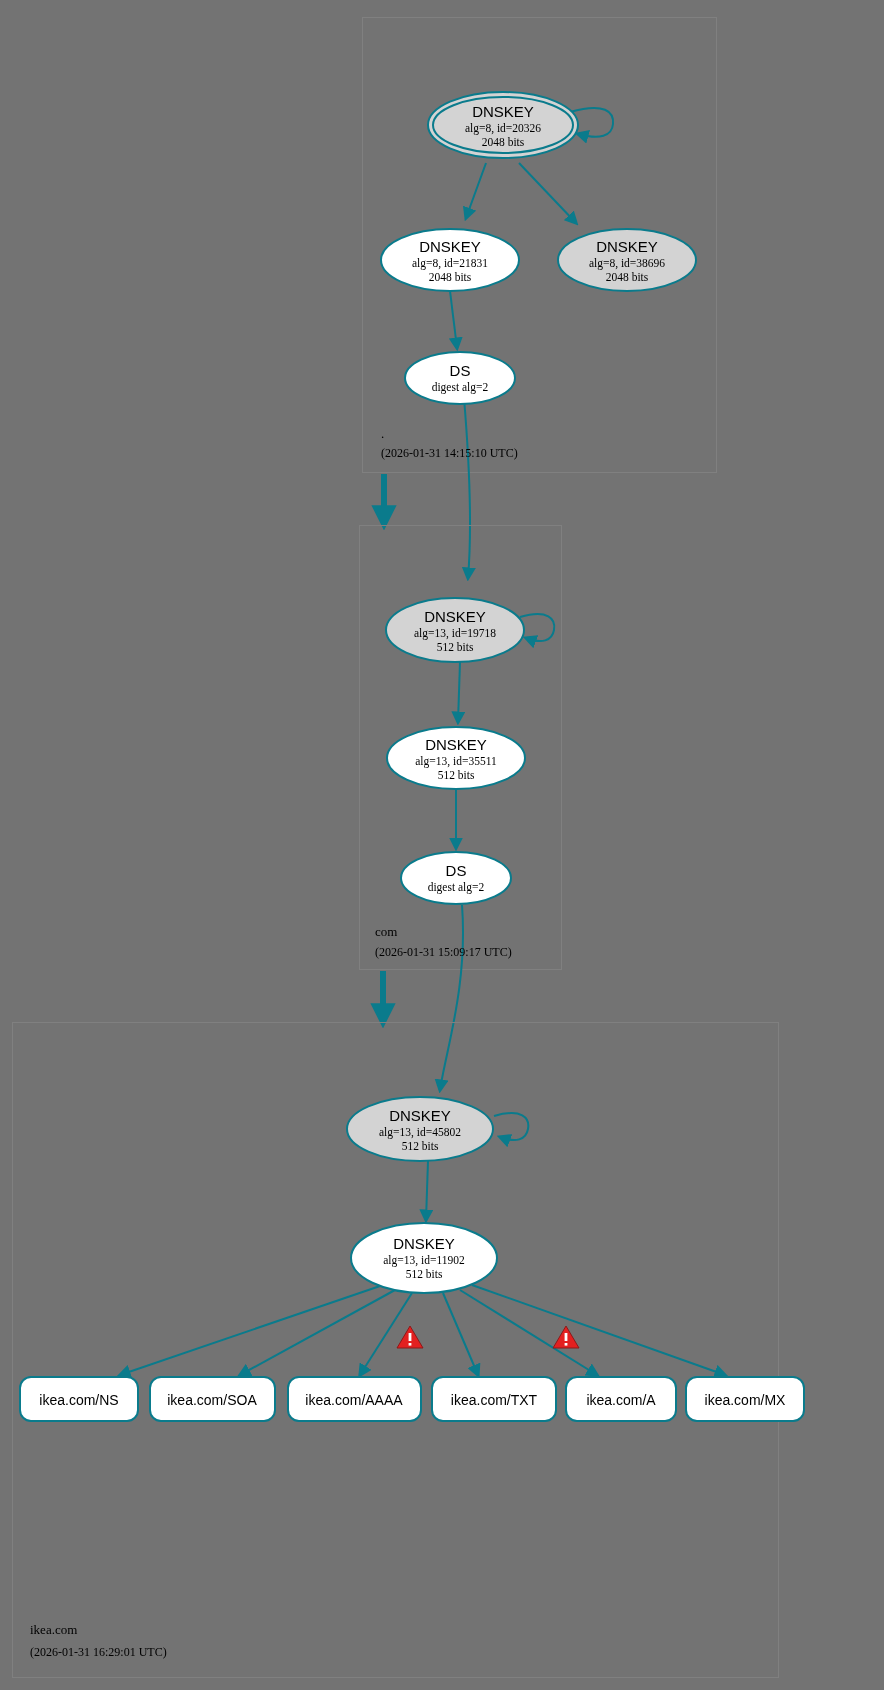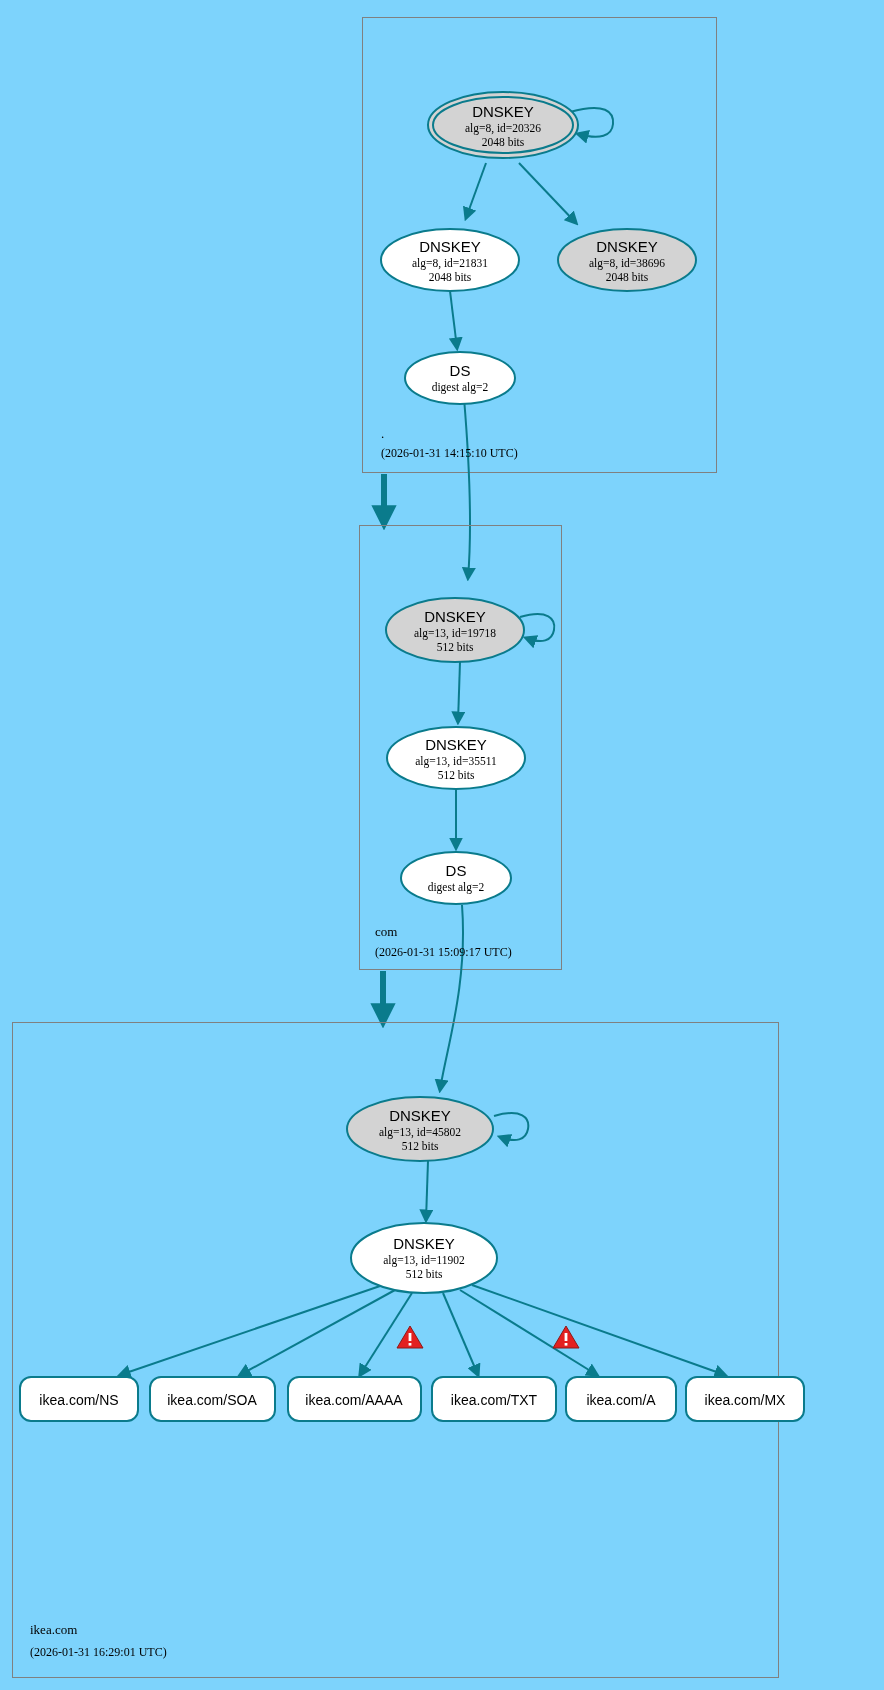--- a/index.html
+++ b/index.html
@@ -7,21 +7,21 @@
     padding: 0;
     background: #ffffff;
   }
   body {
     font-family: "Liberation Serif", serif;
   }
   #stage {
     position: relative;
     width: 884px;
     height: 1690px;
-    background: #7dd3fc;
+    background: #737373;
     overflow: hidden;
   }
   svg.layer {
     position: absolute;
     left: 0;
     top: 0;
     width: 884px;
     height: 1690px;
   }
   .zone-box {

